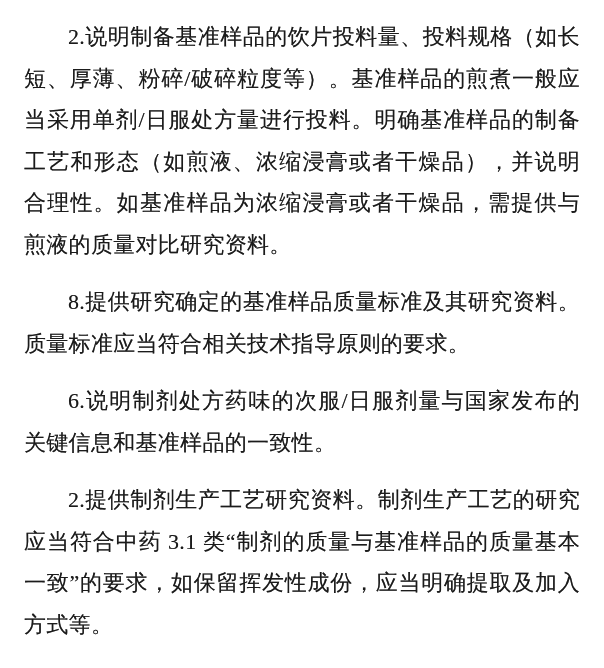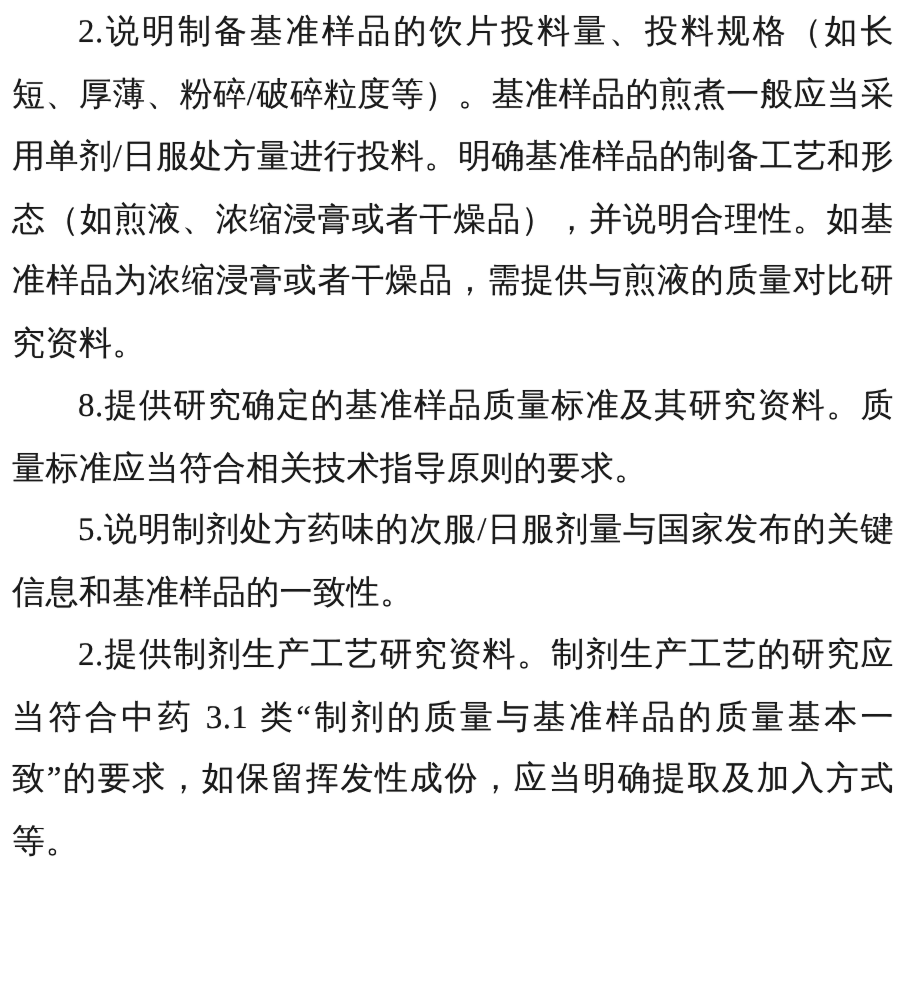--- a/index.html
+++ b/index.html
@@ -16,34 +16,34 @@
     height: 668px;
     padding: 0 8px 0 8px;
     background: #ffffff;
     font-family: "Liberation Serif", "DejaVu Serif", serif;
     font-size: 22px;
     line-height: 41.5px;
     color: #1b1b1b;
     text-shadow: 0 0 0.6px rgba(20,20,20,0.55);
   }
   .doc-page p {
-    margin: 0;
+    margin: 16px;
     text-indent: 2em;
     text-align: justify;
     text-justify: inter-character;
     letter-spacing: 0.3px;
   }
   .doc-page p.section-heading {
     font-style: italic;
     font-weight: 600;
     text-align: left;
     letter-spacing: 1px;
   }
 </style>
 </head>
 <body>
 
 <div class="doc-page">
   <p>2.说明制备基准样品的饮片投料量、投料规格（如长短、厚薄、粉碎/破碎粒度等）。基准样品的煎煮一般应当采用单剂/日服处方量进行投料。明确基准样品的制备工艺和形态（如煎液、浓缩浸膏或者干燥品），并说明合理性。如基准样品为浓缩浸膏或者干燥品，需提供与煎液的质量对比研究资料。</p>
   <p>8.提供研究确定的基准样品质量标准及其研究资料。质量标准应当符合相关技术指导原则的要求。</p>
-  <p>5.说明制剂处方药味的次服/日服剂量与国家发布的关键信息和基准样品的一致性。</p>
+  <p>6.说明制剂处方药味的次服/日服剂量与国家发布的关键信息和基准样品的一致性。</p>
   <p>2.提供制剂生产工艺研究资料。制剂生产工艺的研究应当符合中药 3.1 类“制剂的质量与基准样品的质量基本一致”的要求，如保留挥发性成份，应当明确提取及加入方式等。</p>
 </div>
 
 </body></html>

